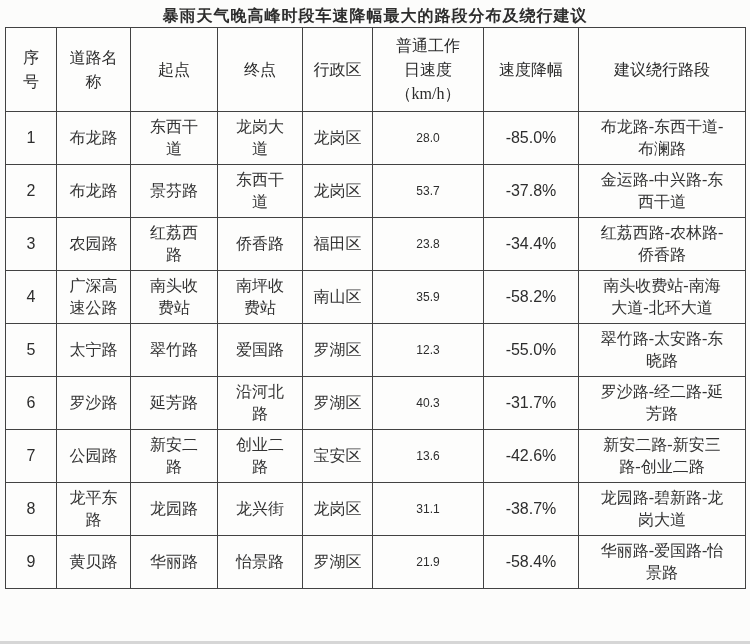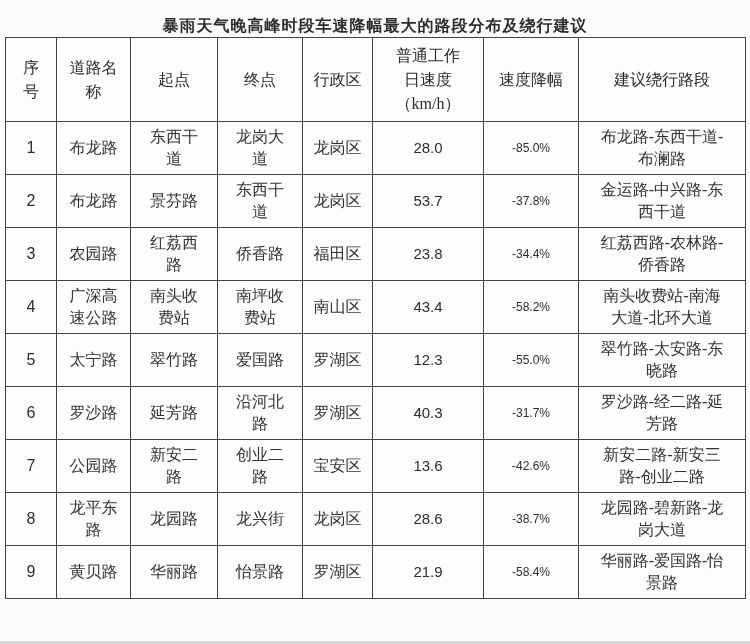--- a/index.html
+++ b/index.html
@@ -11,21 +11,21 @@
     overflow: hidden;
   }
   .page {
     position: relative;
     width: 750px; height: 644px;
     background: #fcfcfb;
   }
   .table-title {
     width: 750px;
     text-align: center;
-    padding-top: 16px;
+    padding-top: 6px;
     font-size: 16px;
     font-weight: bold;
     color: #2d2d2d;
     letter-spacing: 1px;
     line-height: 20px;
   }
   table.speed-table {
     border-collapse: collapse;
     table-layout: fixed;
     width: 740px;
@@ -54,23 +54,23 @@
     height: 53px;
     line-height: 22px;
   }
   
   .speed-table td.cell-seq,
   .speed-table td.cell-speed,
   .speed-table td.cell-drop {
     font-family: "Liberation Sans", "DejaVu Sans", sans-serif;
     color: #2d2d2d;
   }
-  .speed-table td.cell-speed { font-size: 15px; margin-top: 40px; }
+  .speed-table td.cell-speed { font-size: 12px; margin-top: 40px; }
   .speed-table td.cell-seq   { font-size: 16px; }
-  .speed-table td.cell-drop  { font-size: 12px; }
+  .speed-table td.cell-drop  { font-size: 16px; }
   col.c0 { width: 51px; }
   col.c1 { width: 74px; }
   col.c2 { width: 87px; }
   col.c3 { width: 85px; }
   col.c4 { width: 70px; }
   col.c5 { width: 111px; }
   col.c6 { width: 95px; }
   col.c7 { width: 167px; }
   .bottom-edge {
     position: absolute;
@@ -152,21 +152,21 @@
         </tr>
         <tr>
           <td class="cell-seq">4</td>
           <td class="cell-road">广深高
 速公路</td>
           <td class="cell-start">南头收
 费站</td>
           <td class="cell-end">南坪收
 费站</td>
           <td class="cell-district">南山区</td>
-          <td class="cell-speed">43.4</td>
+          <td class="cell-speed">35.9</td>
           <td class="cell-drop">-58.2%</td>
           <td class="cell-detour">南头收费站-南海
 大道-北环大道</td>
         </tr>
         <tr>
           <td class="cell-seq">5</td>
           <td class="cell-road">太宁路</td>
           <td class="cell-start">翠竹路</td>
           <td class="cell-end">爱国路</td>
           <td class="cell-district">罗湖区</td>
@@ -200,21 +200,21 @@
           <td class="cell-detour">新安二路-新安三
 路-创业二路</td>
         </tr>
         <tr>
           <td class="cell-seq">8</td>
           <td class="cell-road">龙平东
 路</td>
           <td class="cell-start">龙园路</td>
           <td class="cell-end">龙兴街</td>
           <td class="cell-district">龙岗区</td>
-          <td class="cell-speed">28.6</td>
+          <td class="cell-speed">31.1</td>
           <td class="cell-drop">-38.7%</td>
           <td class="cell-detour">龙园路-碧新路-龙
 岗大道</td>
         </tr>
         <tr>
           <td class="cell-seq">9</td>
           <td class="cell-road">黄贝路</td>
           <td class="cell-start">华丽路</td>
           <td class="cell-end">怡景路</td>
           <td class="cell-district">罗湖区</td>

